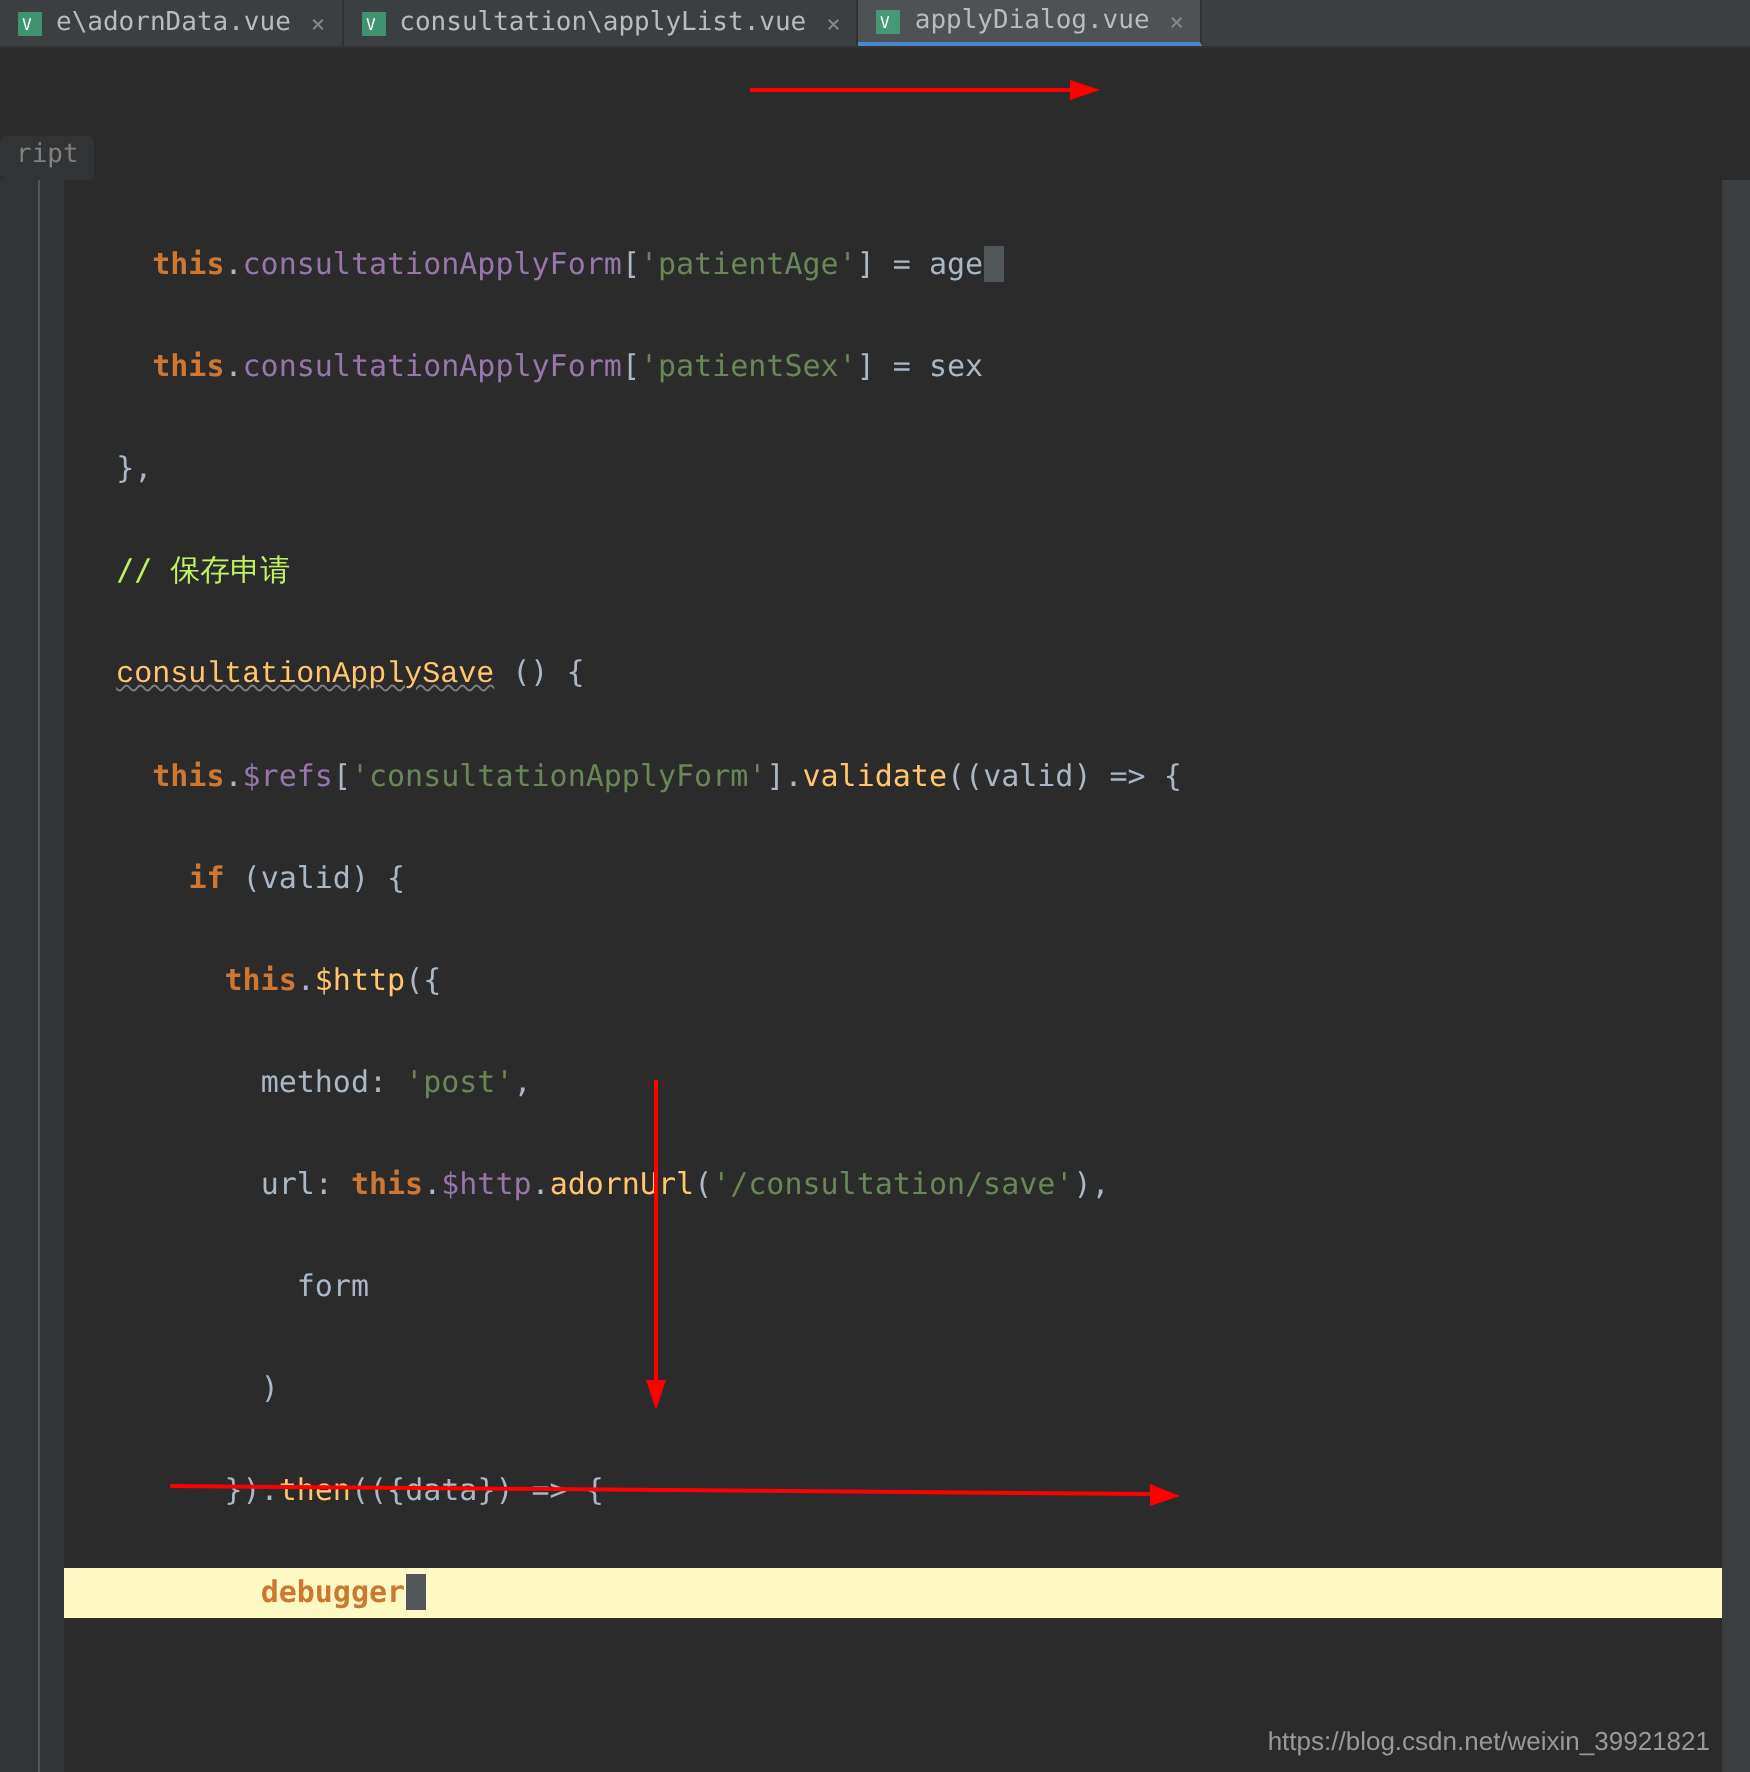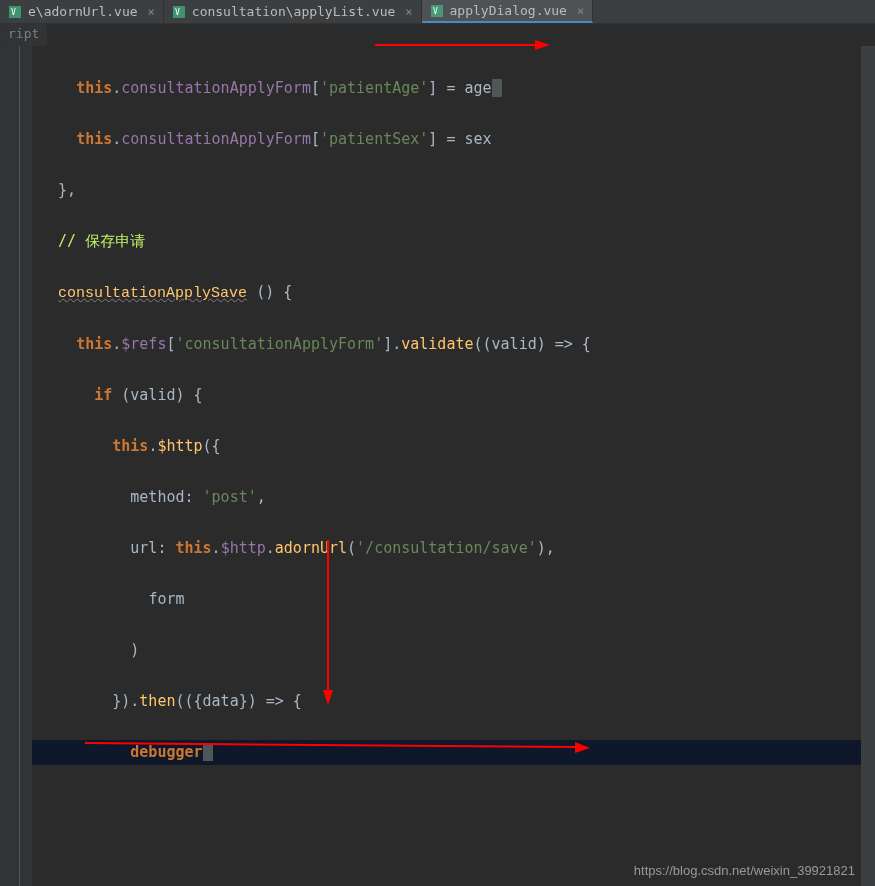--- a/index.html
+++ b/index.html
@@ -47,20 +47,21 @@
   margin-left: 4px;
 }
 .breadcrumb {
   background: #313335;
   padding: 2px 8px;
   font-size: 13px;
   color: #808080;
   height: 22px;
   border-radius: 3px;
   display: inline-block;
+  margin-top: 44px;
 }
 .editor {
   display: flex;
   height: calc(100% - 46px);
 }
 .gutter {
   width: 20px;
   background: #313335;
   border-right: 1px solid #555;
 }
@@ -74,21 +75,21 @@
   white-space: pre;
   line-height: 25.5px;
   background: #2b2b2b;
   position: relative;
 }
 .scrollbar {
   width: 14px;
   background: #3c3f41;
 }
 .line { padding-left: 8px; min-height: 25.5px; }
-.hl-line { background: #0f172a; }
+.hl-line { background: #fef9c3; }
 .kw { color: #cc7832; font-weight: bold; }
 .purple { color: #9876aa; }
 .yellow { color: #ffc66d; }
 .str { color: #6a8759; }
 .comment { color: #bef264; }
 .op { color: #a9b7c6; }
 .default { color: #a9b7c6; }
 .underline { text-decoration: underline wavy #808080; text-decoration-thickness: 1px; font-family: Liberation Mono, monospace; }
 .cursor-box { background: #515658; display: inline-block; width: 10px; height: 18px; vertical-align: text-bottom; }
 .watermark {
@@ -111,21 +112,21 @@
 
 
 <div class="tabs-bar">
   <div class="tab">
     <span class="tab-icon">
       <svg width="12" height="12" viewBox="0 0 12 12">
           <rect width="12" height="12" fill="#41b883" opacity="0.7"></rect>
           <text x="2" y="9" font-size="8" fill="#fff">V</text>
         </svg>
     </span>
-    <span>e\adornUrl.vue</span>
+    <span>e\adornData.vue</span>
     <span class="close-x">×</span>
   </div>
   <div class="tab">
     <span class="tab-icon">
       <svg width="12" height="12" viewBox="0 0 12 12">
           <rect width="12" height="12" fill="#41b883" opacity="0.7"></rect>
           <text x="2" y="9" font-size="8" fill="#fff">V</text>
         </svg>
     </span>
     <span>consultation\applyList.vue</span>

